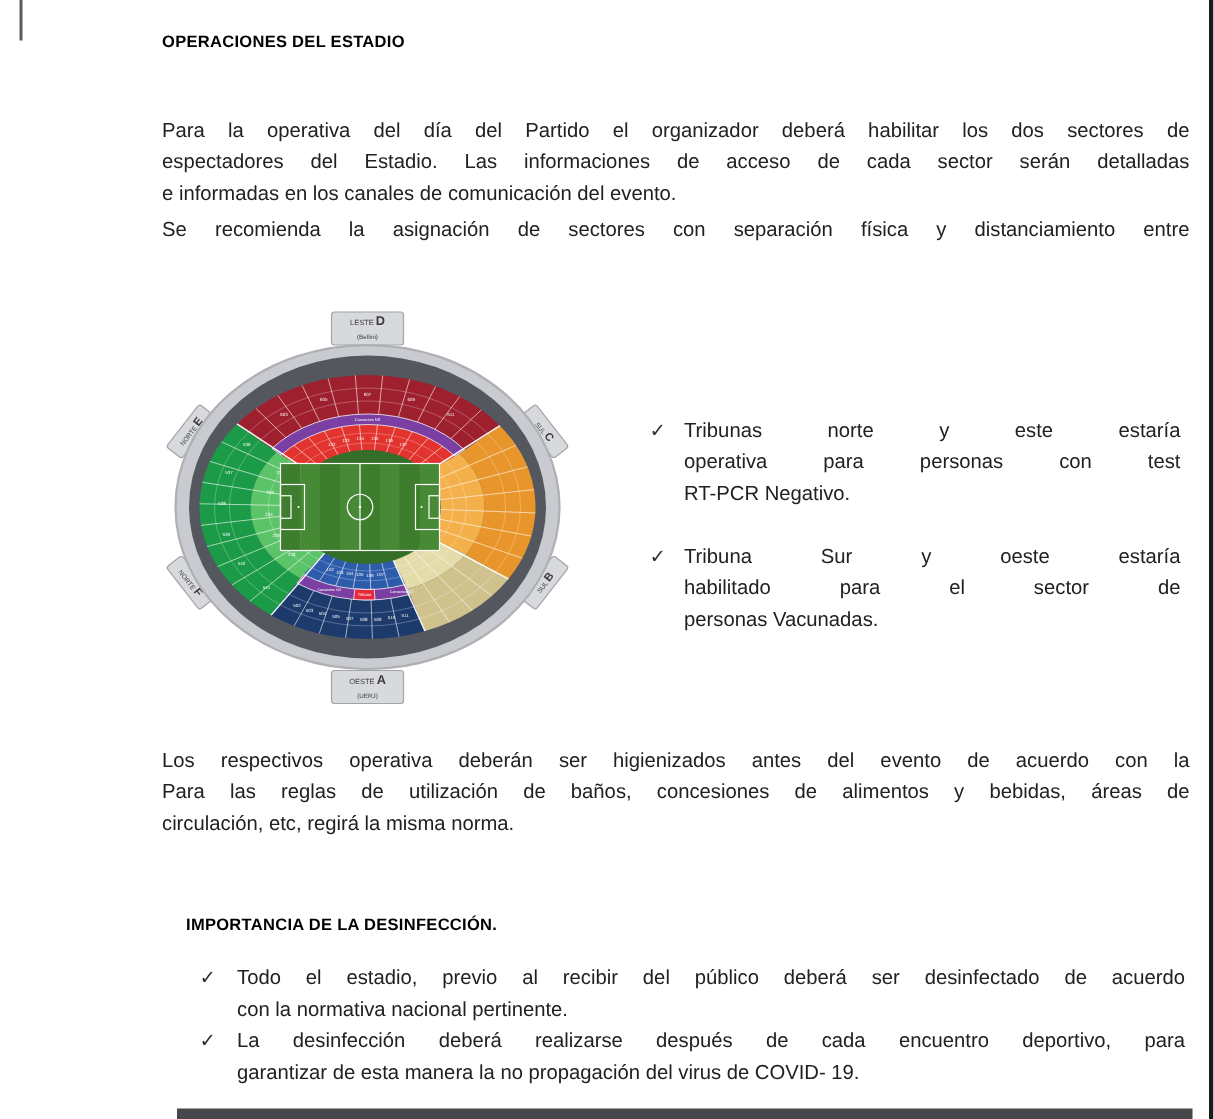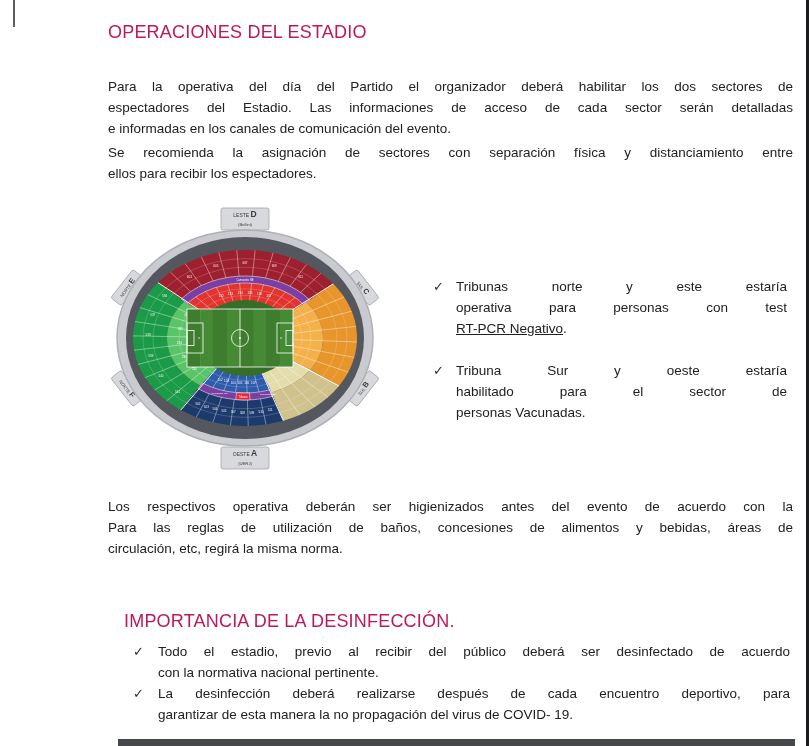--- a/index.html
+++ b/index.html
@@ -1,28 +1,28 @@
 <!DOCTYPE html>
 <html><head>
 <meta charset="utf-8">
 <style>
   *{margin:0;padding:0;box-sizing:border-box}
   html,body{width:809px;height:746px;background:#ffffff;font-family:"Liberation Sans",sans-serif;color:#212121;overflow:hidden}
   body{position:relative}
   .abs{position:absolute}
   .line{height:21px;line-height:21px;font-size:13.5px}
   .j{text-align:justify;text-align-last:justify}
-  h1,h2{font-size:18px;font-weight:normal;letter-spacing:.2px;color:#be185d}
+  h1,h2{font-size:11px;font-weight:bold;letter-spacing:.2px;color:#000000}
   .para{left:108px;width:685px}
   .example{left:433px;top:253px;width:360px}
   .ex-title{padding-left:22px;font-size:13.5px;height:21px;line-height:21px}
   .bullet{display:flex;align-items:flex-start}
   .check{width:23px;flex:none;font-size:13px;color:#2e2e2e;height:21px;line-height:21px}
   .blines{width:331px}
-  .u{text-decoration:underline}
+  .u{}
   .checklist{left:133px;width:657px}
   .cl-item{display:flex;align-items:flex-start}
   .cl-check{width:25px;flex:none;font-size:13px;color:#2e2e2e;height:21px;line-height:21px}
   .cl-lines{width:632px}
   #stadium-svg{position:absolute;left:110px;top:203px}
   #stadium-svg text{font-family:"Liberation Sans",sans-serif}
   .edge-right{left:806px;top:0;width:3px;height:746px;background:#1b1b1d}
   .edge-bottom{left:118px;top:739px;width:677px;height:7px;background:#46484b}
   .edge-tick{left:13px;top:0;width:2px;height:27px;background:#5c5c5c}
 </style>
@@ -32,21 +32,20 @@
 <h1 class="abs" style="left:108px;top:22px">OPERACIONES DEL ESTADIO</h1>
 
 <div class="abs para" style="top:76px">
   <div class="line j">Para la operativa del día del Partido el organizador deberá habilitar los dos sectores de</div>
   <div class="line j">espectadores del Estadio. Las informaciones de acceso de cada sector serán detalladas</div>
   <div class="line">e informadas en los canales de comunicación del evento.</div>
 </div>
 
 <div class="abs para" style="top:142px">
   <div class="line j">Se recomienda la asignación de sectores con separación física y distanciamiento entre</div>
-  <div class="line">ellos para recibir los espectadores.</div>
 </div>
 
 <svg id="stadium-svg" viewBox="0 0 278 273" width="278" height="273">
     <g transform="translate(135,16) rotate(0)">
       <rect x="-24" y="-11" width="48" height="22" rx="2" fill="#d7d9dd" stroke="#a2a4a8" stroke-width="0.8"></rect>
       <text y="-2.2" text-anchor="middle" fill="#3c3c40"><tspan font-size="5">LESTE </tspan><tspan font-size="8.5" font-weight="bold">D</tspan></text>
       <text y="7" text-anchor="middle" font-size="4.2" fill="#3c3c40">(Bellini)</text>
     </g>
     <g transform="translate(135,255) rotate(0)">
       <rect x="-24" y="-11" width="48" height="22" rx="2" fill="#d7d9dd" stroke="#a2a4a8" stroke-width="0.8"></rect>

